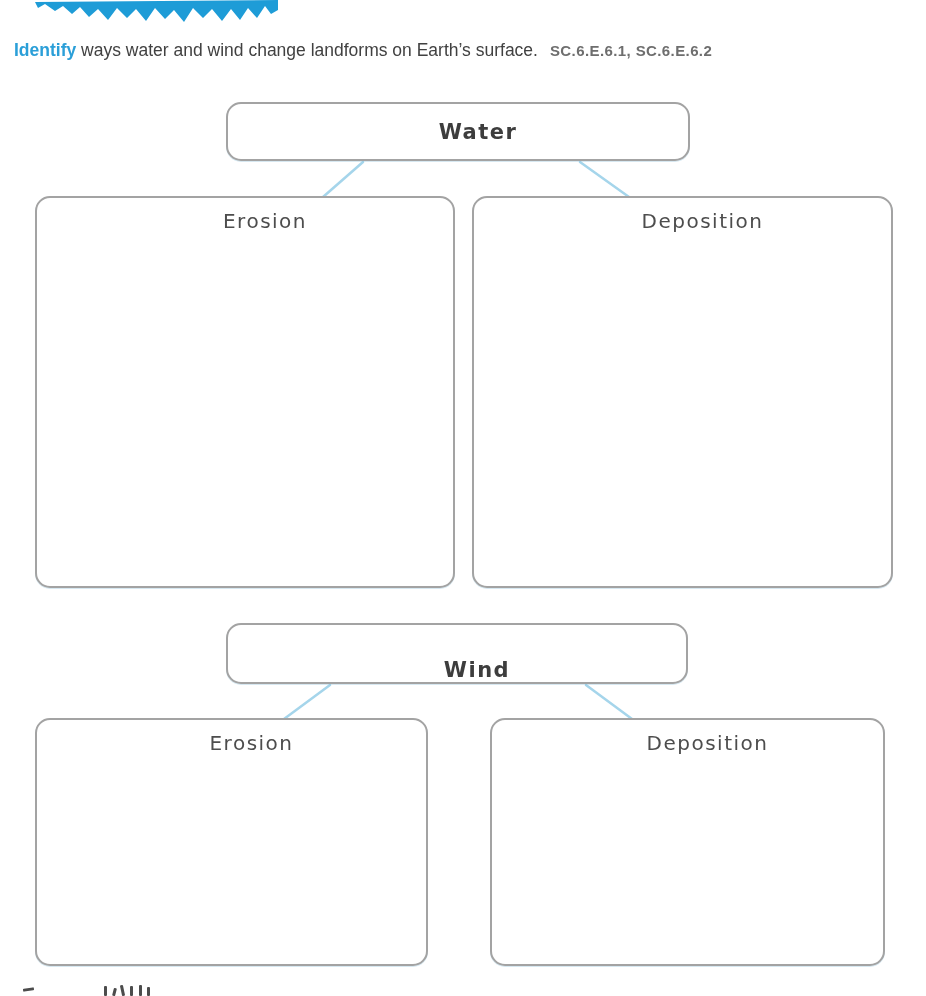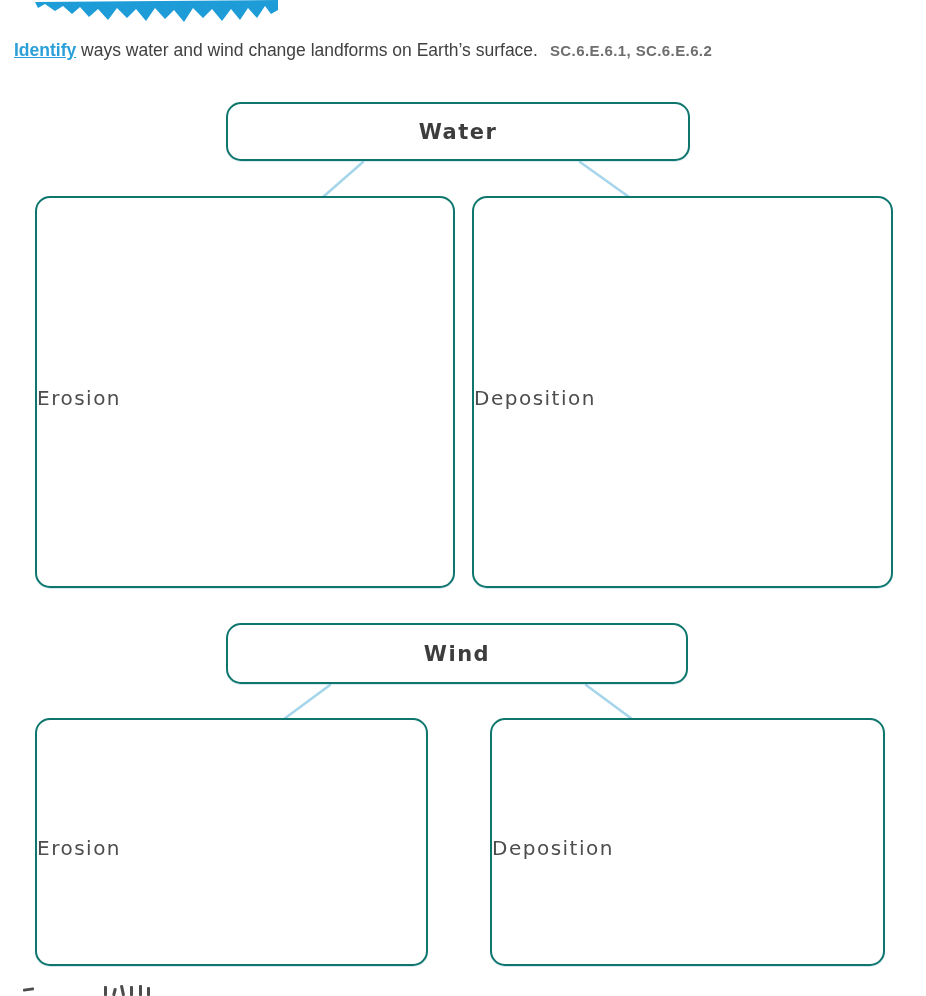--- a/index.html
+++ b/index.html
@@ -31,74 +31,74 @@
     left: 14px;
     top: 40px;
     width: 900px;
     font-size: 17.5px;
     color: #414141;
     white-space: nowrap;
   }
   .prompt .keyword {
     color: #2B9FD8;
     font-weight: 700;
-    text-decoration: underline;
   }
   .prompt .standards {
     font-size: 15px;
     font-weight: 700;
     color: #6E6E6E;
     letter-spacing: 0.4px;
     margin-left: 12px;
   }
 
   
   .gbox {
     position: absolute;
     background: #ffffff;
-    border: 2px solid #0f766e;
+    border: 2px solid #a3a3a3;
     border-radius: 15px;
     box-sizing: border-box;
     box-shadow: 0 1px 0 rgba(140, 190, 215, 0.35);
+    padding-left: 40px;
   }
   .parent-box {
     display: flex;
     align-items: center;
     justify-content: center;
   }
   .parent-label {
     font-family: "DejaVu Sans", sans-serif;
     font-size: 21px;
     font-weight: 700;
     color: #3D3D3D;
     letter-spacing: 1.5px;
   }
   .child-box {
     display: flex;
-    flex-direction: row;
+    flex-direction: column;
     align-items: center;
   }
   .child-label {
     font-family: "DejaVu Sans", sans-serif;
     font-size: 20px;
     font-weight: 400;
     color: #4D4D4D;
     letter-spacing: 1.5px;
     margin-top: 11px;
   }
   .answer-area {
     flex: 1;
     width: 100%;
   }
 
   
   #water-parent      { left: 226px; top: 102px; width: 464px; height: 59px;  }
   #water-erosion     { left: 35px;  top: 196px; width: 420px; height: 392px; }
   #water-deposition  { left: 472px; top: 196px; width: 421px; height: 392px; }
-  #wind-parent       { left: 226px; top: 623px; width: 462px; height: 61px;  }
+  #wind-parent       { left: 226px; top: 623px; width: 462px; height: 61px; align-items: flex-end;  }
   #wind-erosion      { left: 35px;  top: 718px; width: 393px; height: 248px; }
   #wind-deposition   { left: 490px; top: 718px; width: 395px; height: 248px; }
 
   
   .connectors {
     position: absolute;
     left: 0;
     top: 0;
     width: 926px;
     height: 996px;

